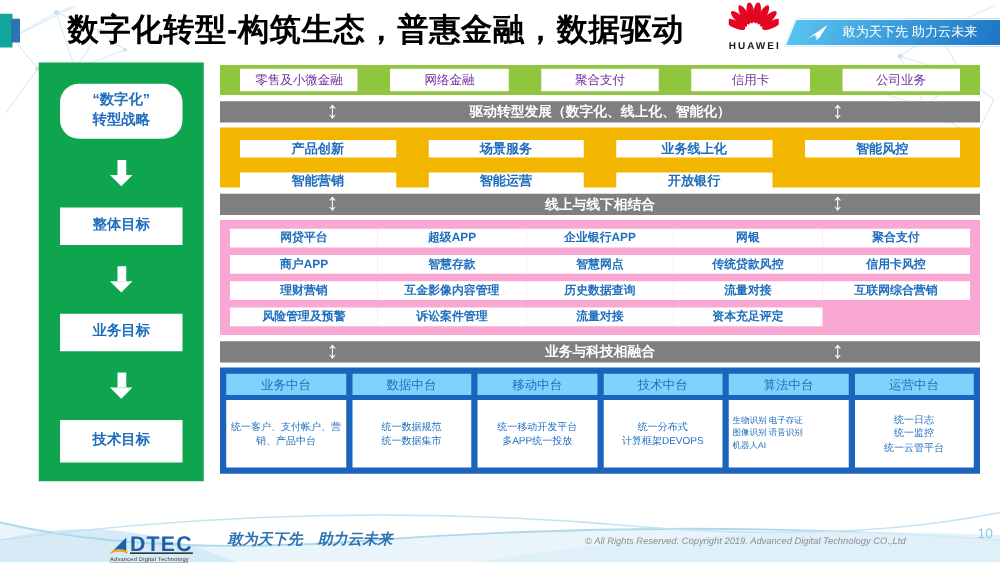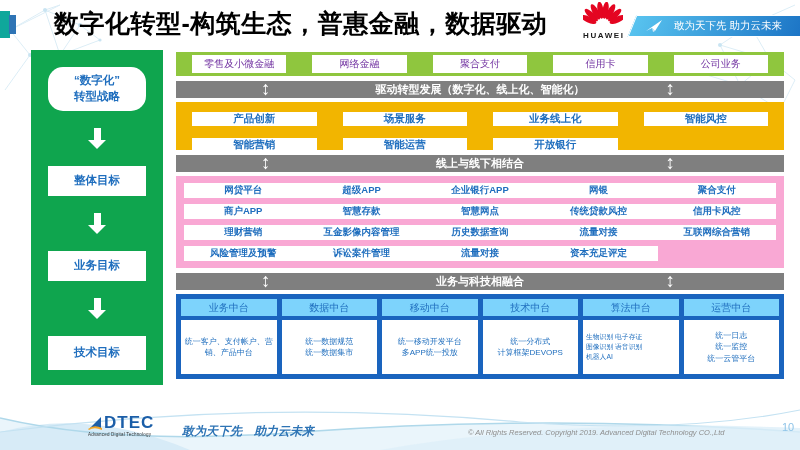--- a/index.html
+++ b/index.html
@@ -50,21 +50,21 @@
              gap:5px;padding:5px;box-sizing:border-box;}
   .pcol{display:flex;flex-direction:column;min-width:0;}
   .phead{background:#7dd3fc;height:17px;flex:none;color:#1F6EBE;font-size:10px;font-weight:400;
          display:flex;align-items:center;justify-content:center;}
   .pbody{background:#fff;margin-top:4px;flex:1;color:#1F6EBE;font-size:8px;line-height:1.4;
          display:flex;align-items:center;justify-content:center;text-align:center;
          white-space:pre-line;padding:1px 3px;box-sizing:border-box;}
   .pcol:nth-child(5) .pbody{font-size:6.8px;text-align:left;justify-content:flex-start;line-height:1.5;}
 
   
-  .adtec{position:absolute;left:88px;top:414px;}
+  .adtec{position:absolute;left:88px;top:427px;text-decoration:underline;}
   .adtec-row{display:flex;align-items:flex-end;gap:1px;}
   .adtec-word{color:#1B5EA8;font-weight:bold;font-size:17px;letter-spacing:1px;line-height:1;}
   .adtec-sub{font-size:4.5px;color:#333;margin-top:1px;letter-spacing:.2px;}
   .slogan{position:absolute;left:182px;top:423px;color:#2E74B5;font-size:12px;font-style:italic;font-weight:bold;}
   .copyright{position:absolute;left:468px;top:428px;color:#8E8E8E;font-size:7.5px;font-style:italic;}
   .pagenum{position:absolute;left:782px;top:421px;color:#8FC4E8;font-size:11px;}
 </style>
 </head>
 <body>
 

